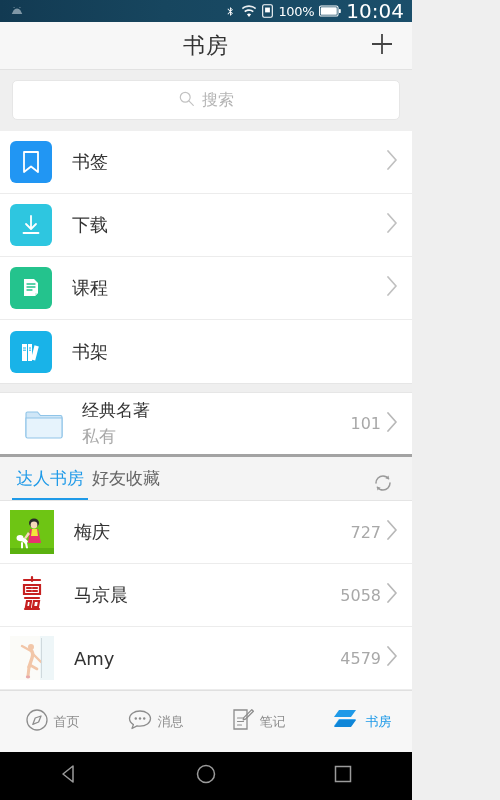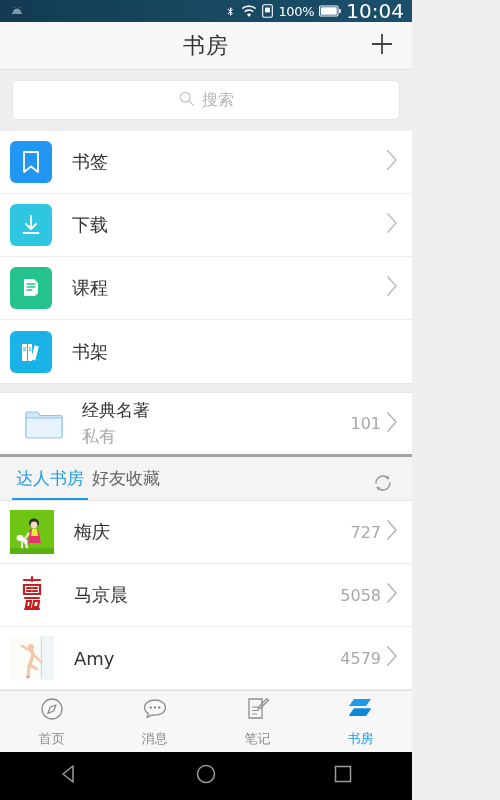--- a/index.html
+++ b/index.html
@@ -99,21 +99,21 @@
   }
   .avatar { width: 44px; height: 44px; flex: 0 0 44px; overflow: hidden; background: #fff; }
   .person-name { margin-left: 20px; font-size: 18px; color: #333; flex: 1 1 auto; }
 
   
   .bottomnav {
     flex: 0 0 62px; height: 62px; background: #f7f7f7;
     border-top: 1px solid #e0e0e0; display: flex;
   }
   .navitem {
-    flex: 1 1 0; display: flex; flex-direction: column;
+    flex: 1 1 0; display: flex; flex-direction: row;
     align-items: center; justify-content: center; gap: 4px;
   }
   .navitem .nlabel { font-size: 13px; color: #8d8d8d; }
   .navitem.active .nlabel { color: #1f9ae8; }
 
   
   .sysbar {
     flex: 0 0 48px; height: 48px; background: #000;
     display: flex; align-items: center; justify-content: space-around;
   }

